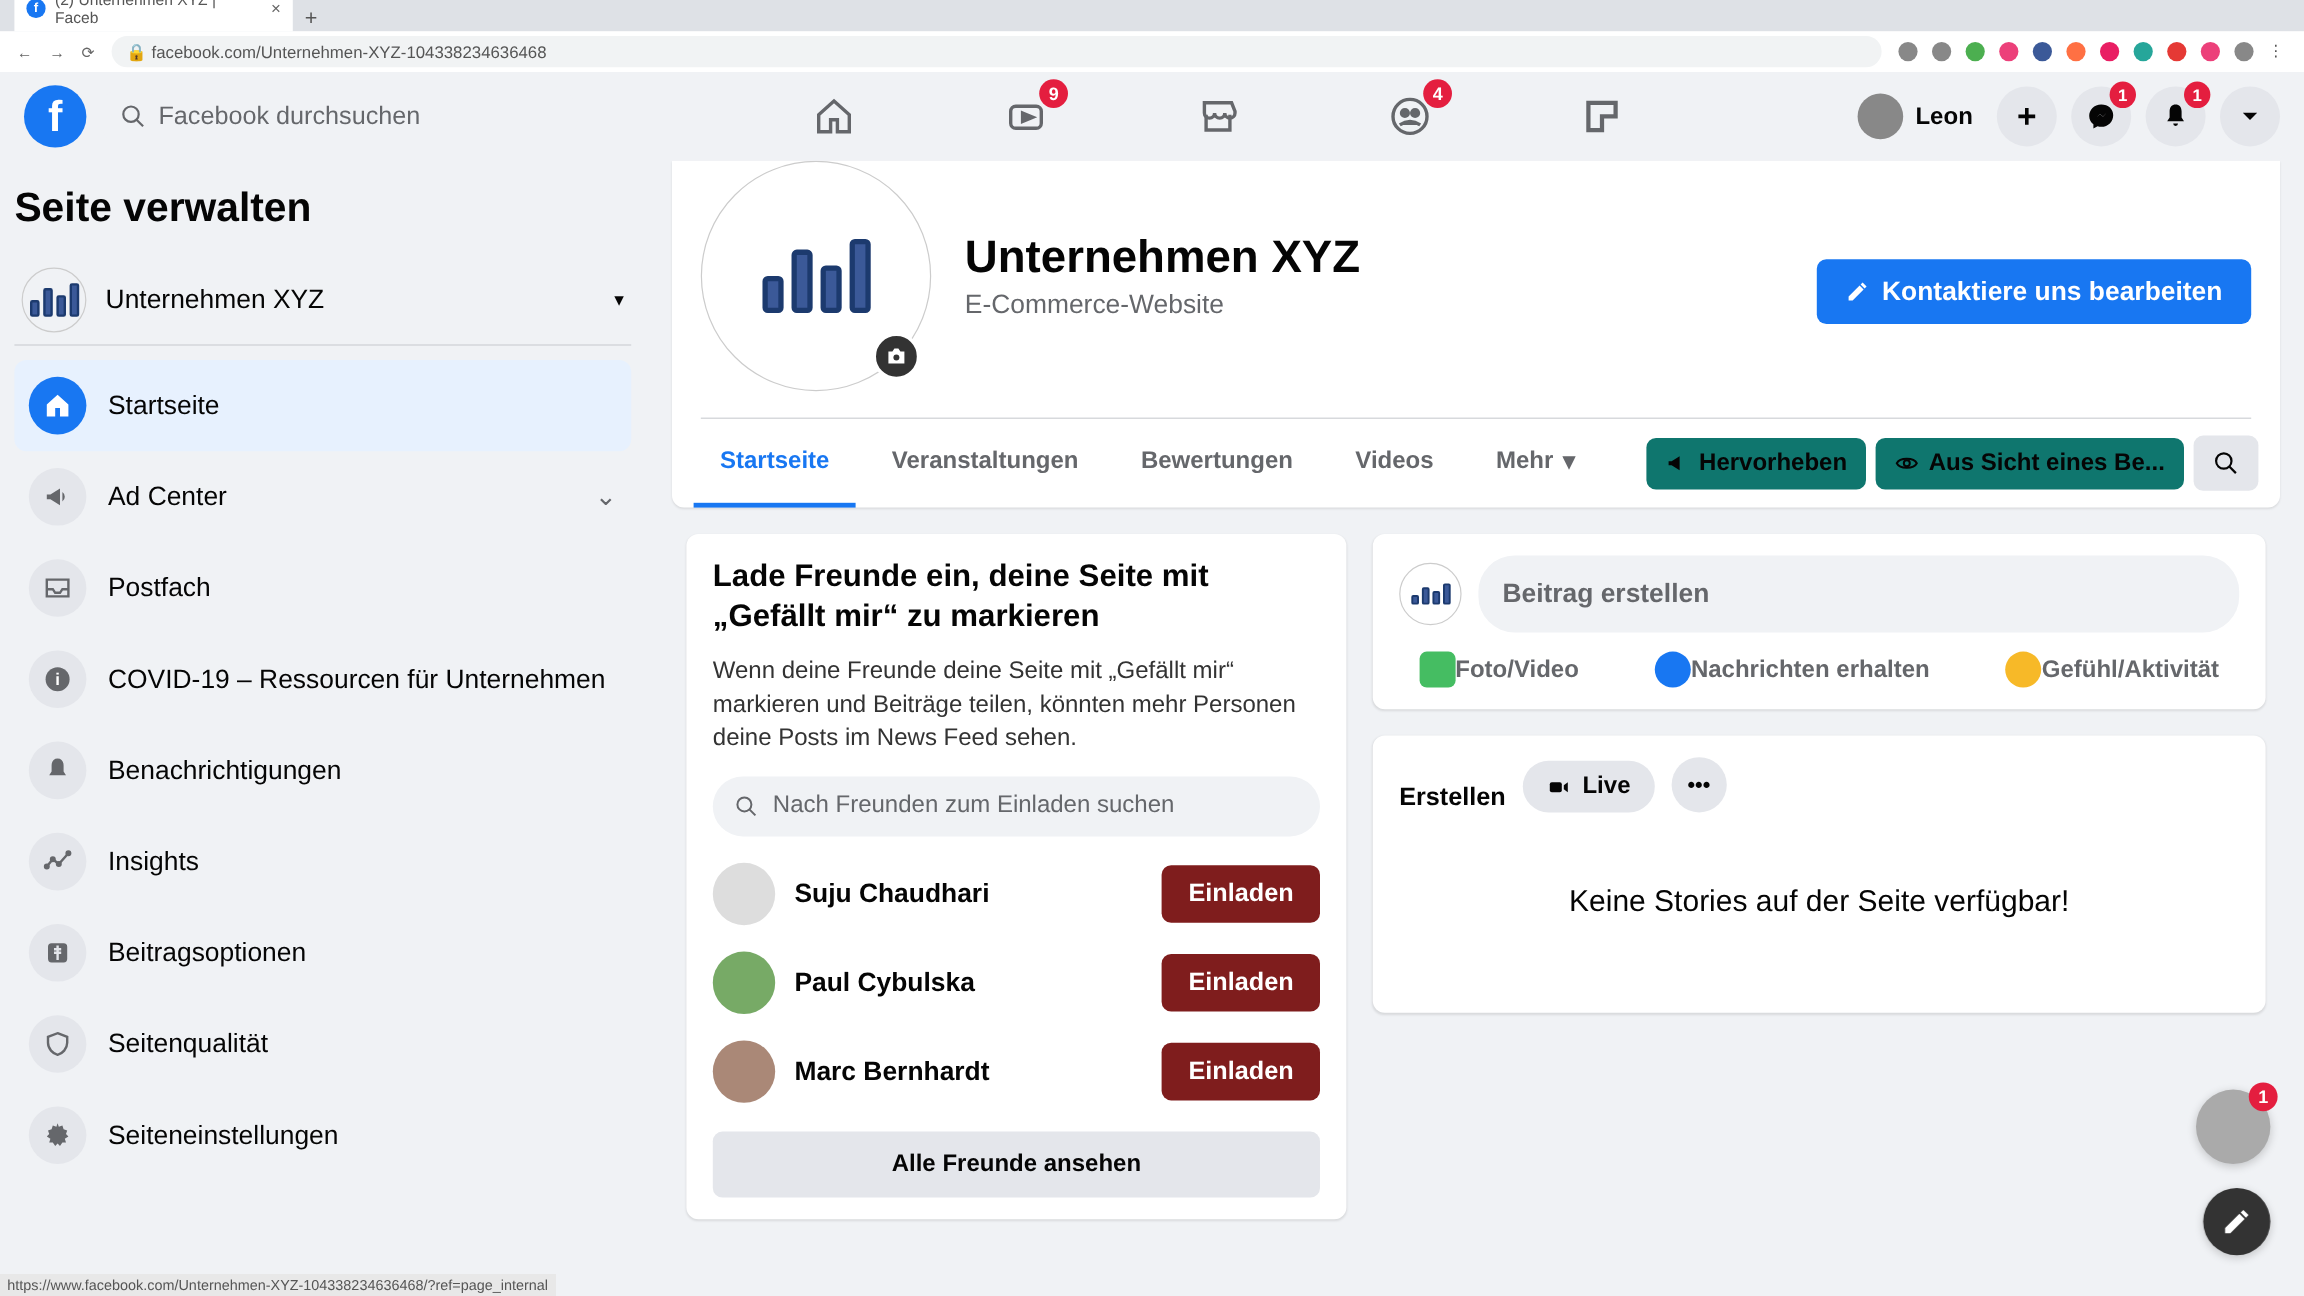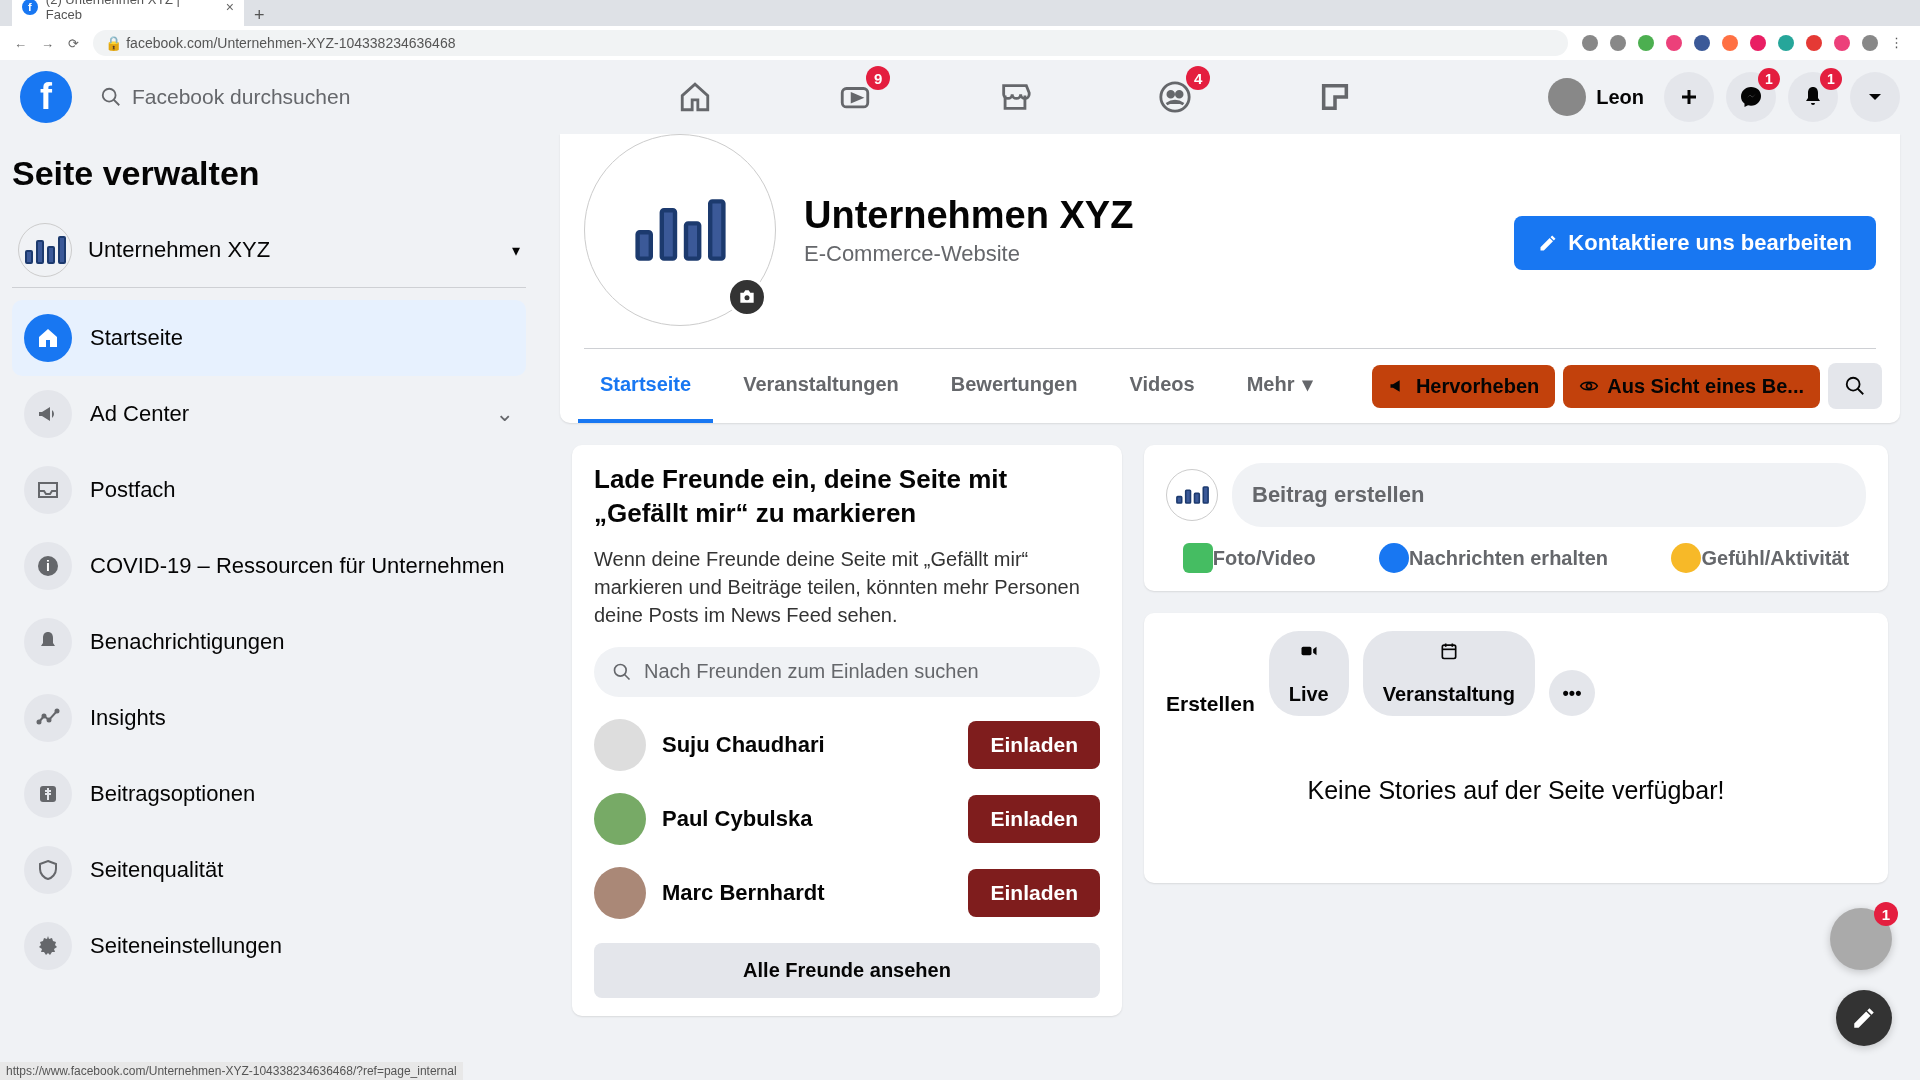--- a/index.html
+++ b/index.html
@@ -57,21 +57,21 @@
 .profile-title { padding-top: 28px; }
 .profile-title h2 { font-size: 38px; font-weight: 800; }
 .profile-title .cat { font-size: 22px; color: #65676b; margin-top: 4px; }
 .edit-btn { margin-left: auto; margin-top: 50px; background: #1877f2; color: #fff; border: none; border-radius: 8px; padding: 14px 24px; font-size: 22px; font-weight: 600; display: flex; align-items: center; gap: 10px; }
 .divider { height: 1px; background: #ced0d4; margin: 0 24px; }
 .tabstrip { display: flex; align-items: center; padding: 0 18px; height: 74px; gap: 8px; }
 .ptab { padding: 0 22px; height: 74px; display: flex; align-items: center; font-size: 20px; font-weight: 600; color: #65676b; border-bottom: 4px solid transparent; }
 .ptab.active { color: #1877f2; border-bottom-color: #1877f2; }
 .ptab .caret { margin-left: 8px; }
 .tabstrip .spacer { flex: 1; }
-.actbtn { background: #c2410c; border-radius: 8px; padding: 10px 16px; font-size: 20px; font-weight: 600; display: flex; align-items: center; gap: 8px; }
+.actbtn { background: #0f766e; border-radius: 8px; padding: 10px 16px; font-size: 20px; font-weight: 600; display: flex; align-items: center; gap: 8px; }
 .searchbtn { width: 54px; height: 46px; background: #e4e6eb; border-radius: 8px; display: flex; align-items: center; justify-content: center; }
 
 
 .columns { display: flex; gap: 22px; padding: 22px 12px; }
 .col-left { width: 550px; }
 .col-right { flex: 1; }
 .card { background: #fff; border-radius: 10px; box-shadow: 0 1px 2px rgba(0,0,0,0.1); padding: 18px 22px; margin-bottom: 22px; }
 .card h3 { font-size: 26px; font-weight: 800; line-height: 1.3; }
 .card p.desc { font-size: 20px; color: #333; margin-top: 14px; line-height: 1.4; }
 .friend-search { background: #f0f2f5; border-radius: 30px; height: 50px; display: flex; align-items: center; padding: 0 18px; gap: 12px; color: #65676b; font-size: 20px; margin-top: 18px; }
@@ -83,21 +83,21 @@
 
 .post-create { display: flex; align-items: center; gap: 14px; }
 .post-create .av { width: 52px; height: 52px; border-radius: 50%; border: 1px solid #ccc; display: flex; align-items: center; justify-content: center; }
 .post-create .field { flex: 1; background: #f0f2f5; border-radius: 30px; height: 64px; display: flex; align-items: center; padding: 0 20px; color: #65676b; font-size: 22px; font-weight: 600; }
 .post-actions { display: flex; margin-top: 16px; gap: 30px; justify-content: space-around; }
 .post-actions .pa { display: flex; align-items: center; font-size: 20px; font-weight: 600; color: #65676b; }
 .pa .picon { width: 30px; height: 30px; border-radius: 6px; }
 
 .create-strip { display: flex; align-items: flex-end; gap: 14px; }
 .create-strip .lbl { font-size: 21px; font-weight: 700; }
-.chipbtn { background: #e4e6eb; border-radius: 30px; padding: 10px 20px; font-size: 20px; font-weight: 600; display: flex; align-items: center; gap: 22px; flex-direction: column; }
+.chipbtn { background: #e4e6eb; border-radius: 30px; padding: 10px 20px; font-size: 20px; font-weight: 600; display: flex; align-items: center; gap: 10px; }
 .dotsbtn { width: 46px; height: 46px; border-radius: 50%; background: #e4e6eb; display: flex; align-items: center; justify-content: center; font-size: 18px; font-weight: bold; }
 .nostories { text-align: center; font-size: 25px; font-weight: 400; padding: 60px 0; }
 
 
 .float-chat { position: fixed; bottom: 110px; right: 28px; width: 62px; height: 62px; border-radius: 50%; background: #aaa; box-shadow: 0 2px 8px rgba(0,0,0,0.2); }
 .float-chat .badge { top: -6px; right: -6px; }
 .float-new { position: fixed; bottom: 34px; right: 28px; width: 56px; height: 56px; border-radius: 50%; background: #333; color: #fff; display: flex; align-items: center; justify-content: center; font-size: 30px; box-shadow: 0 2px 8px rgba(0,0,0,0.2); }
 .status-url { position: fixed; bottom: 0; left: 0; background: #e8e8e8; font-size: 12px; color: #555; padding: 2px 6px; }
 
 .barchart-icon { display: flex; align-items: flex-end; gap: 3px; }
@@ -448,29 +448,20 @@
         <div class="card">
           <div class="create-strip">
             <span class="lbl">Erstellen</span>
             <div class="chipbtn">
               <svg viewBox="0 0 24 24" width="20" height="20" fill="#050505">
                   <rect x="3" y="7" width="12" height="10" rx="2"></rect>
                   <path d="M17 10 L21 7 V17 L17 14 Z"></path>
                 </svg>
               <span>Live</span>
             </div>
-            <div class="chipbtn">
-              <svg viewBox="0 0 24 24" width="20" height="20" fill="none" stroke="#050505" stroke-width="2">
-                  <rect x="4" y="5" width="16" height="16" rx="2"></rect>
-                  <line x1="4" y1="10" x2="20" y2="10"></line>
-                  <line x1="8" y1="3" x2="8" y2="7"></line>
-                  <line x1="16" y1="3" x2="16" y2="7"></line>
-                </svg>
-              <span>Veranstaltung</span>
-            </div>
             <div class="dotsbtn">
                 <span>•••</span>
               </div>
           </div>
           <div class="nostories">Keine Stories auf der Seite verfügbar!</div>
         </div>
       </div>
     </div>
   </div>
 </div>

